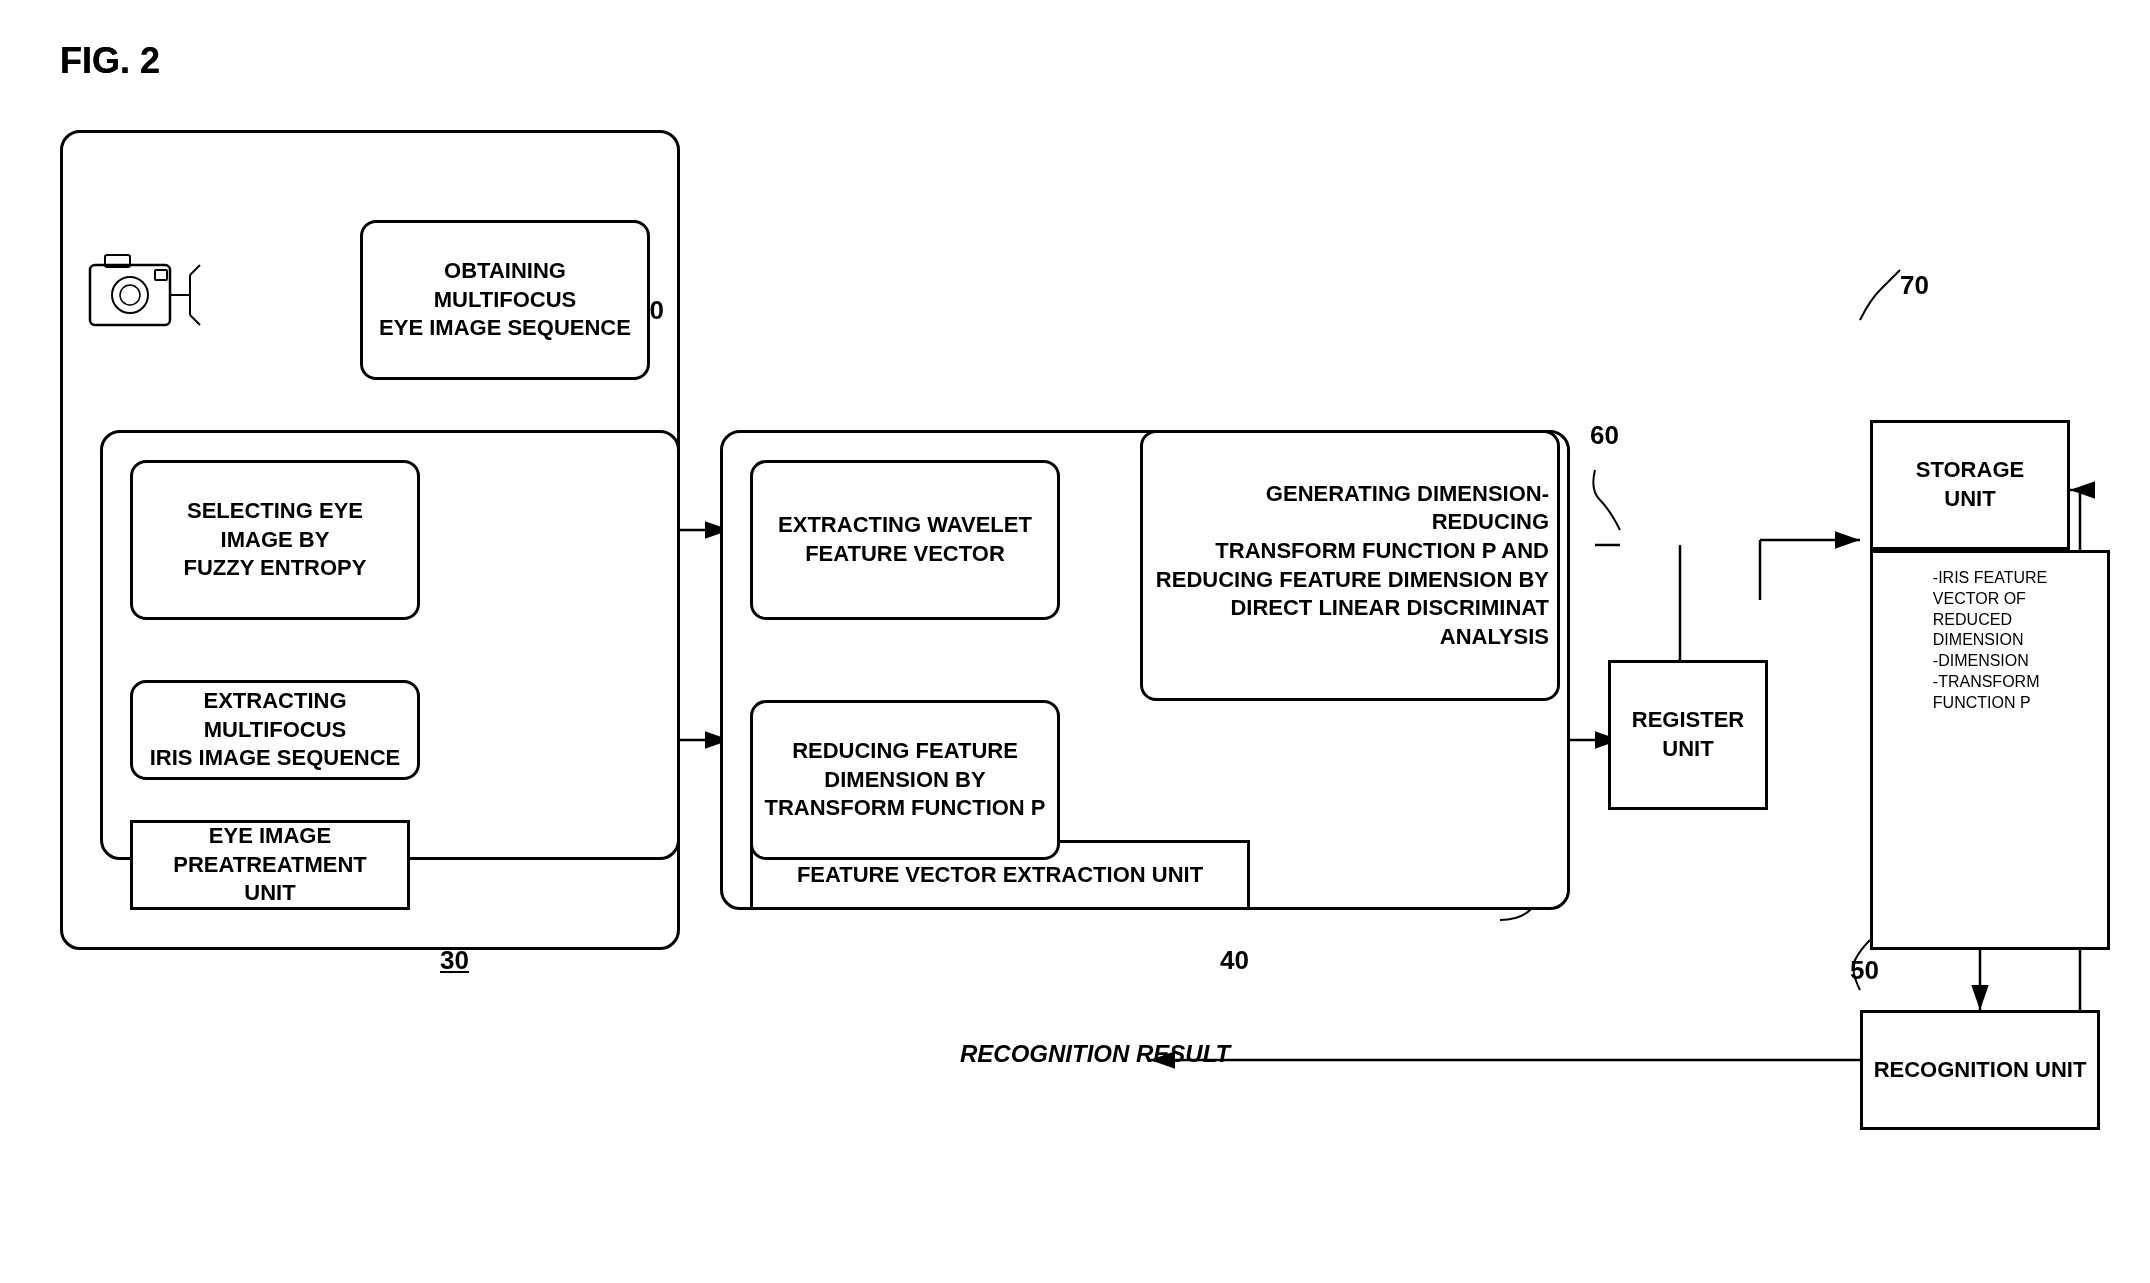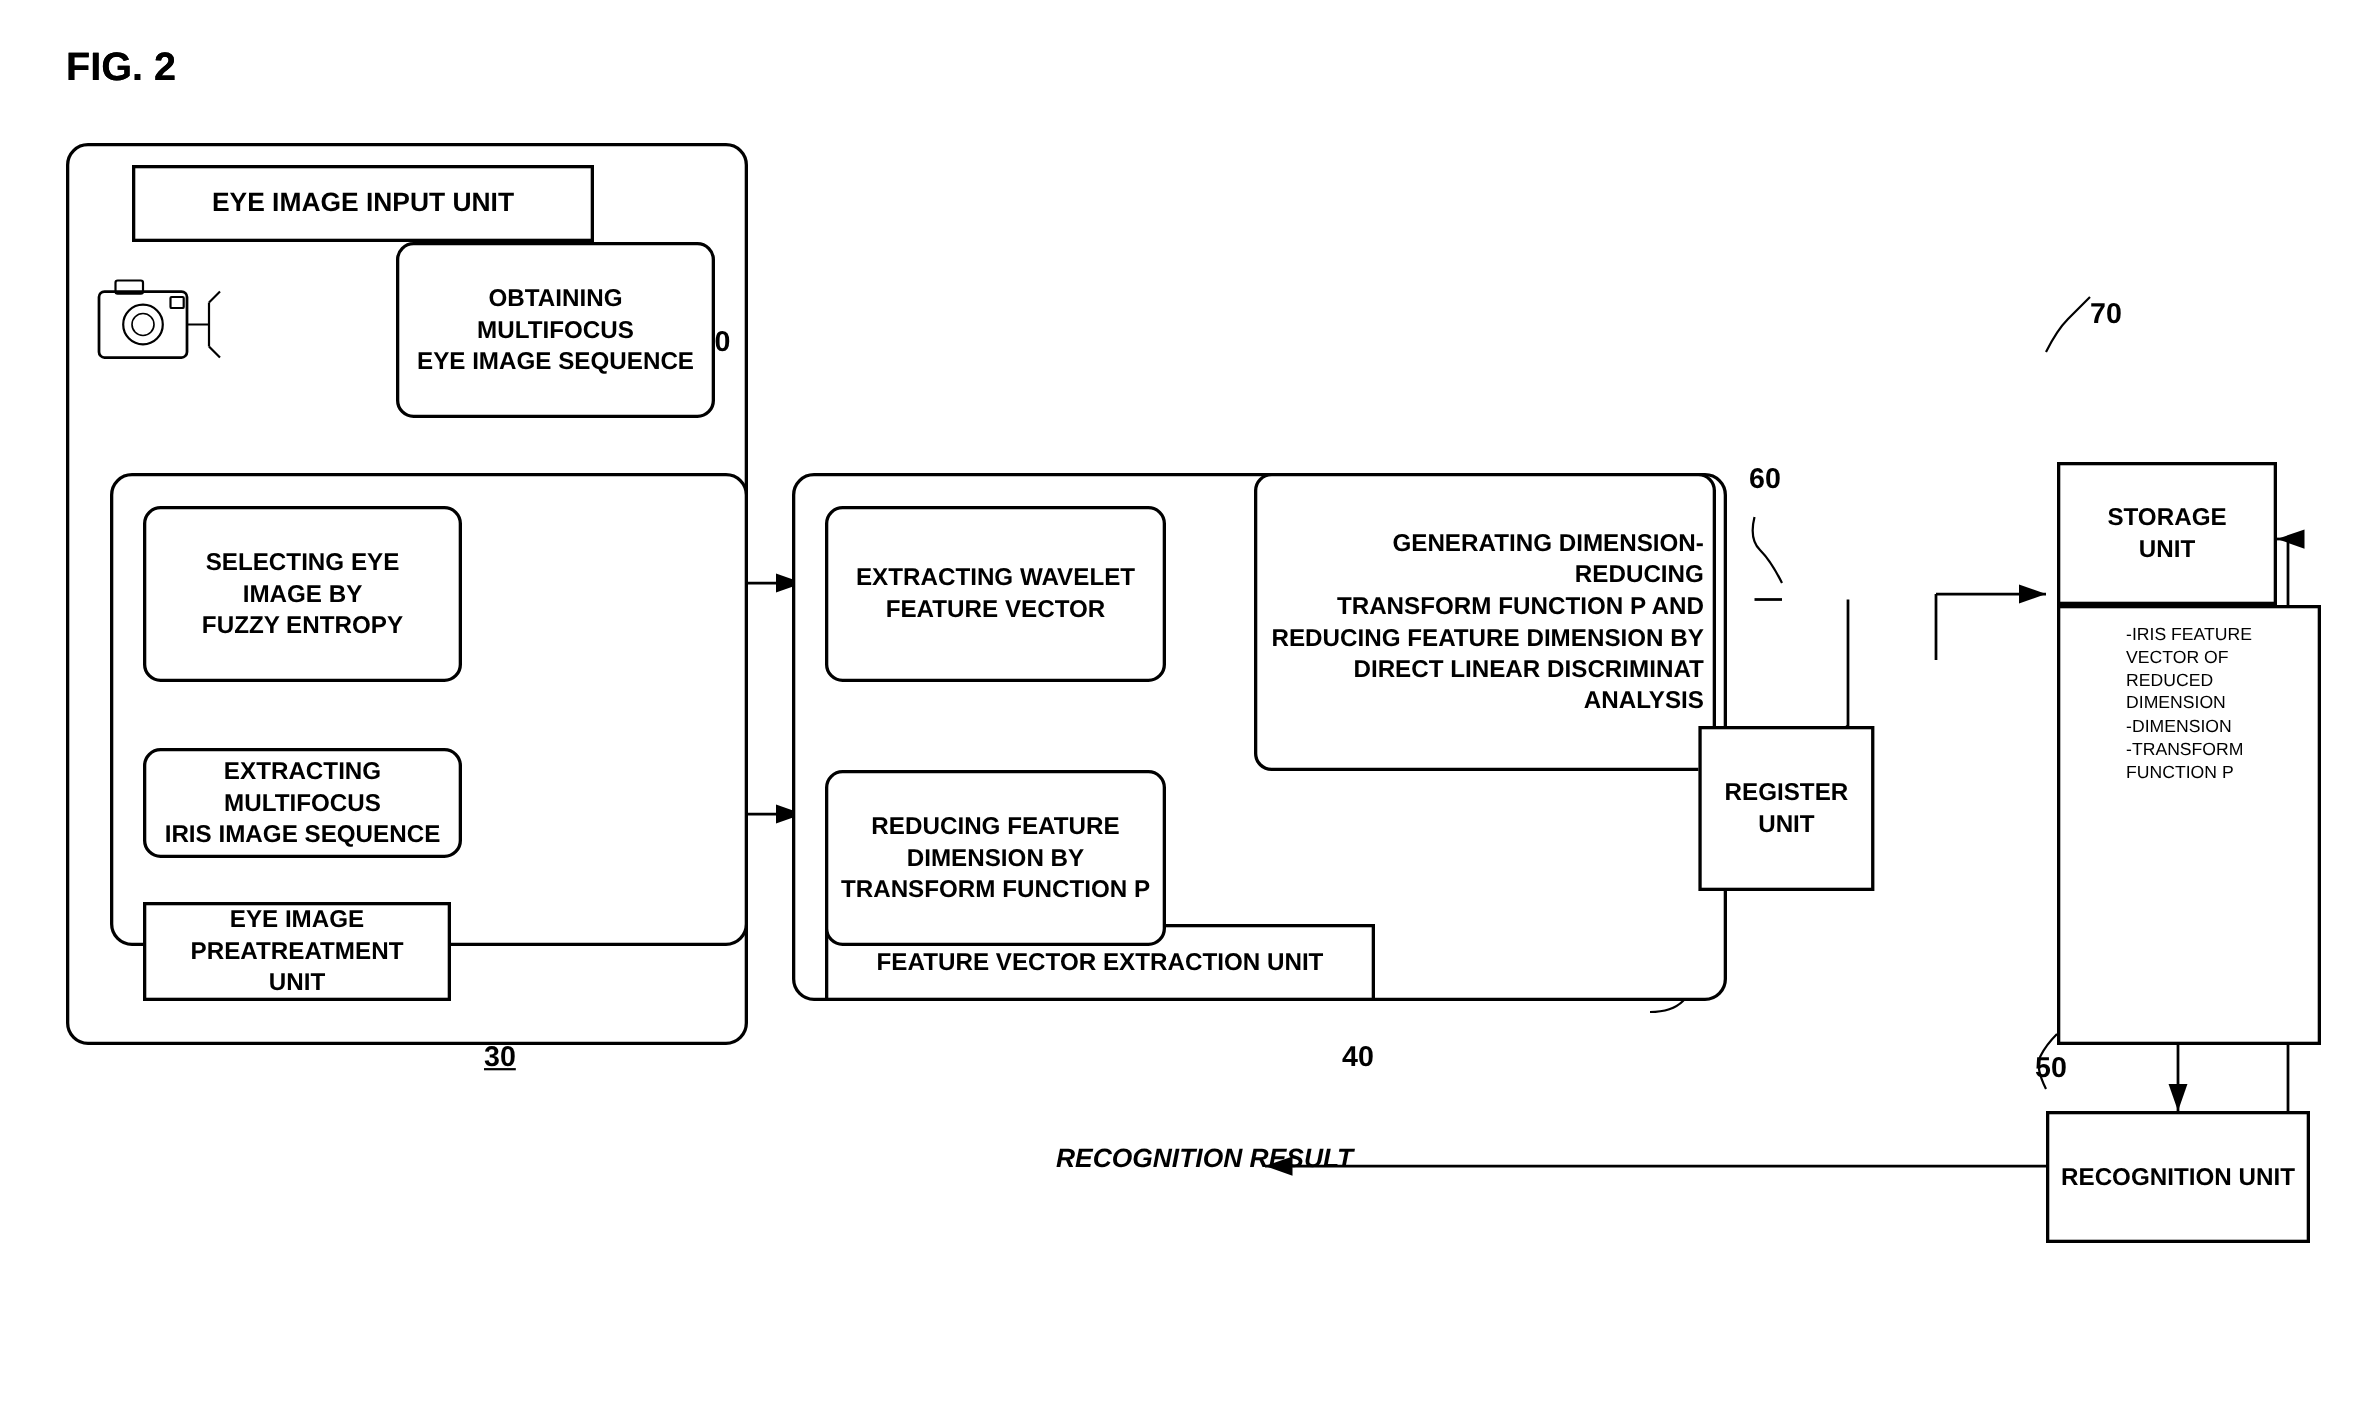--- a/index.html
+++ b/index.html
@@ -127,23 +127,20 @@
     <path d="M 1860 990 Q 1850 970 1855 960 Q 1860 950 1870 940" stroke="#000" stroke-width="2" fill="none"></path>
 
     <line x1="640" y1="530" x2="730" y2="530" stroke="#000" stroke-width="2.5" marker-end="url(#arrowhead)"></line>
   </svg>
 
   <div style="position:absolute;top:40px;left:60px;font-size:36px;font-weight:bold;">FIG. 2</div>
 
   <div class="box-group" style="left:60px;top:130px;width:620px;height:820px;">
   </div>
 
-  <div class="box" style="left:120px;top:150px;width:420px;height:70px;font-size:24px;">
-    <span>EYE IMAGE INPUT UNIT</span>
-  </div>
 
   <div style="position:absolute;left:635px;top:295px;font-size:26px;font-weight:bold;">
     <span>20</span>
   </div>
 
   <div class="camera-box" style="left:70px;top:230px;width:150px;height:130px;">
     <svg class="camera-svg" viewBox="0 0 120 100">
 
       <rect x="5" y="20" width="80" height="60" rx="5" ry="5" fill="none" stroke="#000" stroke-width="2.5"></rect>
 
@@ -213,21 +210,21 @@
   </div>
 
   <div class="box box-rounded" style="left:1140px;top:430px;width:420px;height:271px;text-align:right;">
     <span style="white-space:pre-line;">GENERATING DIMENSION-REDUCING
 TRANSFORM FUNCTION P AND
 REDUCING FEATURE DIMENSION BY
 DIRECT LINEAR DISCRIMINAT
 ANALYSIS</span>
   </div>
 
-  <div class="box" style="left:1544px;top:660px;width:160px;height:150px;font-size:22px;">
+  <div class="box" style="left:1608px;top:660px;width:160px;height:150px;font-size:22px;">
     <span style="white-space:pre-line;">REGISTER
 UNIT</span>
   </div>
 
   <div style="position:absolute;left:1590px;top:420px;font-size:26px;font-weight:bold;">
     <span>60</span>
   </div>
 
   <div class="box" style="left:1870px;top:420px;width:200px;height:130px;font-size:22px;">
     <span style="white-space:pre-line;">STORAGE

